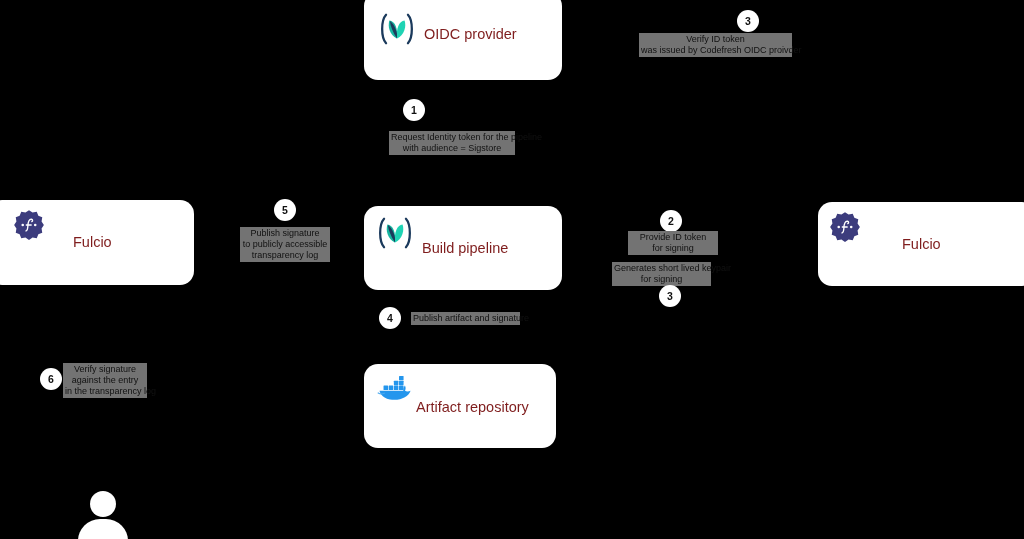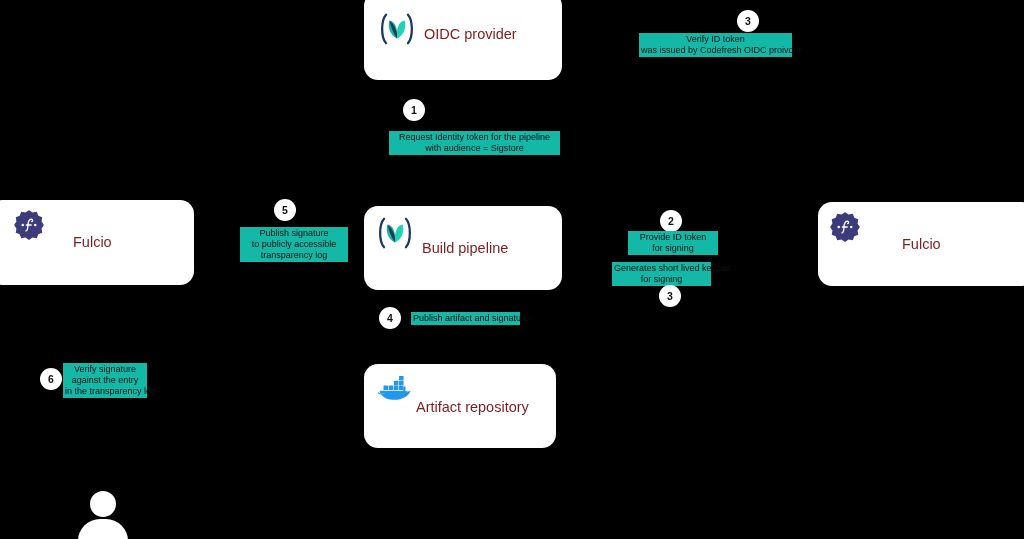--- a/index.html
+++ b/index.html
@@ -51,21 +51,21 @@
     font-family: "Liberation Sans", sans-serif;
     display: flex;
     align-items: center;
     justify-content: center;
     line-height: 1;
   }
 
   
   .edge-label {
     position: absolute;
-    background: #14b8a6;
+    background: #737373;
     color: #111111;
     font-size: 9px;
     line-height: 11px;
     font-family: "Liberation Sans", sans-serif;
     text-align: center;
     padding: 1px 2px;
     white-space: pre;
     box-sizing: border-box;
   }
 
@@ -162,40 +162,40 @@
           <rect x="8.6" y="15.5" width="5.2" height="5" rx="0.6"></rect>
         </g>
         <path d="M4 21.5 C4 21.5, 6 30, 16 31.5 C28 33.2, 37 28.5, 39.5 21.5 C37 22.5, 34.5 22.3, 33.2 21.5 C33.2 21.5, 34.8 18.5, 33 15.5 C31.8 17.2, 31 19, 31.2 21.5 L4 21.5 Z" fill="#2496ed"></path>
         <path d="M2.5 24 C4.5 25.2, 7.5 25.2, 9.5 24.2" stroke="#4aa9ef" stroke-width="1.4" fill="none" stroke-linecap="round"></path>
       </svg>
     </div>
     <div class="node-label" style="left:52px; top:35px;">Artifact repository</div>
   </div>
 
   <div class="step-circle" style="left:403px; top:99px;">1</div>
-  <div class="edge-label" style="left:389px; top:131px; width:171px;">Request Identity token for the pipeline
+  <div class="edge-label" style="left:389px; top:131px; width:126px;">Request Identity token for the pipeline
 with audience = Sigstore</div>
 
   <div class="step-circle" style="left:660px; top:210px;">2</div>
   <div class="edge-label" style="left:628px; top:231px; width:90px;">Provide ID token
 for signing</div>
 
   <div class="step-circle" style="left:737px; top:10px;">3</div>
   <div class="edge-label" style="left:639px; top:33px; width:153px;">Verify ID token
 was issued by Codefresh OIDC proivder</div>
 
   <div class="edge-label" style="left:612px; top:262px; width:99px;">Generates short lived keypair
 for signing</div>
   <div class="step-circle" style="left:659px; top:285px;">3</div>
 
   <div class="step-circle" style="left:379px; top:307px;">4</div>
   <div class="edge-label" style="left:411px; top:312px; width:109px;">Publish artifact and signature</div>
 
   <div class="step-circle" style="left:274px; top:199px;">5</div>
-  <div class="edge-label" style="left:240px; top:227px; width:108px;">Publish signature
+  <div class="edge-label" style="left:240px; top:227px; width:90px;">Publish signature
 to publicly accessible
 transparency log</div>
 
   <div class="step-circle" style="left:40px; top:368px;">6</div>
   <div class="edge-label" style="left:63px; top:363px; width:84px;">Verify signature
 against the entry
 in the transparency log</div>
 
   <div class="actor" style="left:77px; top:491px; width:52px; height:48px;">
     <div class="actor-head"></div>

